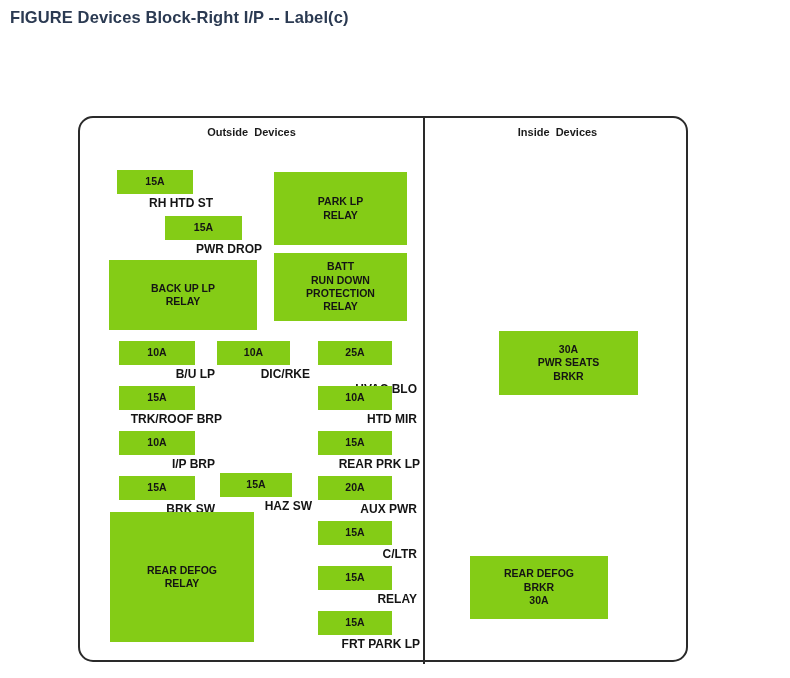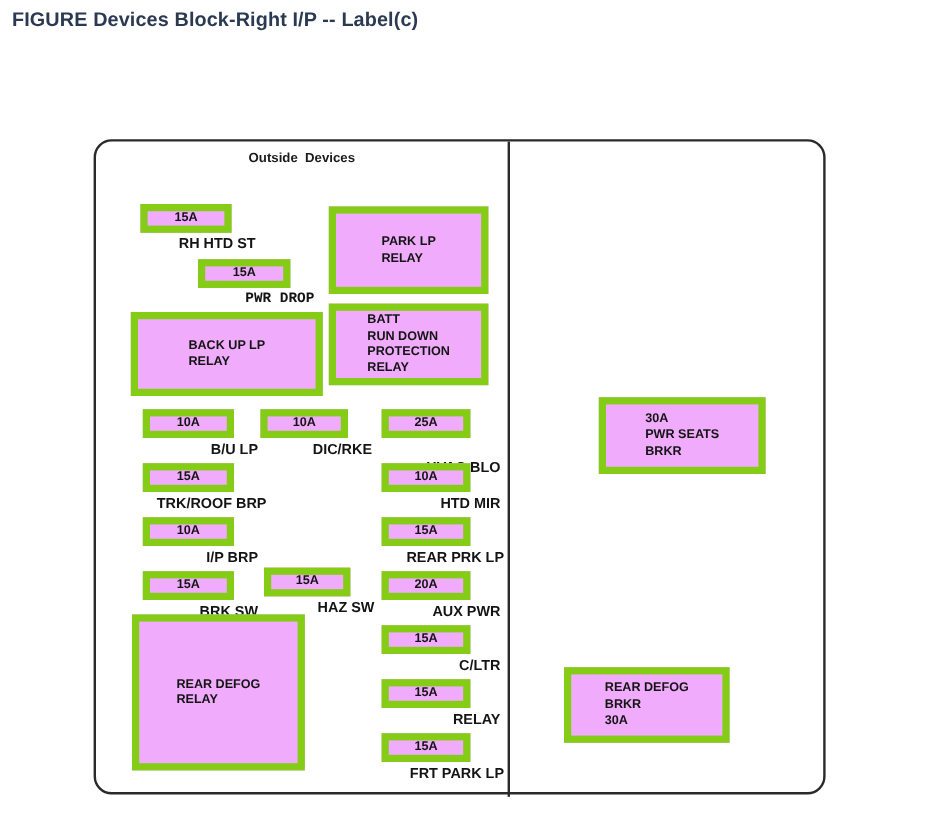--- a/index.html
+++ b/index.html
@@ -58,33 +58,33 @@
     color: #1a1a1a;
     white-space: pre;
     text-align: center;
   }
   #header-outside { left: 0px;   top: 8px;  width: 343px; }
   #header-inside  { left: 345px; top: 8px;  width: 265px; }
 
   
   .box {
     position: absolute;
-    border: 6px solid #84cc16;
-    background: #f0abfc;
+    border: 4px solid #84cc16;
+    background: #84cc16;
     box-sizing: border-box;
     display: flex;
     flex-direction: column;
     align-items: center;
     justify-content: center;
     font-size: 10.5px;
     font-weight: bold;
     color: #141414;
     line-height: 1.28;
     white-space: pre;
-    text-align: left;
+    text-align: center;
   }
 
   
   .caption {
     position: absolute;
     font-size: 12px;
     font-weight: bold;
     color: #141414;
     white-space: pre;
     text-align: right;
@@ -97,28 +97,29 @@
 <body>
 
 <div id="figure-title">FIGURE Devices Block-Right I/P -- Label(c)</div>
 
 <div id="fuse-block">
 
   <div id="panel-divider"></div>
 
   <div class="panel-header" id="header-outside">Outside  Devices</div>
 
+  <div class="panel-header" id="header-inside">Inside  Devices</div>
 
   <div class="box fuse-box" style="left:37px; top:52px; width:76px;">15A</div>
   <div class="caption" style="left:17px; top:79px; width:116px;">RH HTD ST</div>
 
   <div class="box fuse-box" style="left:85px; top:98px; width:77px;">15A</div>
-  <div class="caption" style="left:65px; top:125px; width:117px;font-family:Liberation Mono, monospace;">PWR DROP</div>
+  <div class="caption" style="left:65px; top:125px; width:117px;">PWR DROP</div>
 
-  <div class="box" style="left:29px; top:142px; width:160px; height:70px;">BACK UP LP
+  <div class="box" style="left:29px; top:142px; width:148px; height:70px;">BACK UP LP
 RELAY</div>
 
   <div class="box" style="left:194px; top:54px; width:133px; height:73px;">PARK LP
 RELAY</div>
 
   <div class="box" style="left:194px; top:135px; width:133px; height:68px;">BATT
 RUN DOWN
 PROTECTION
 RELAY</div>
 

